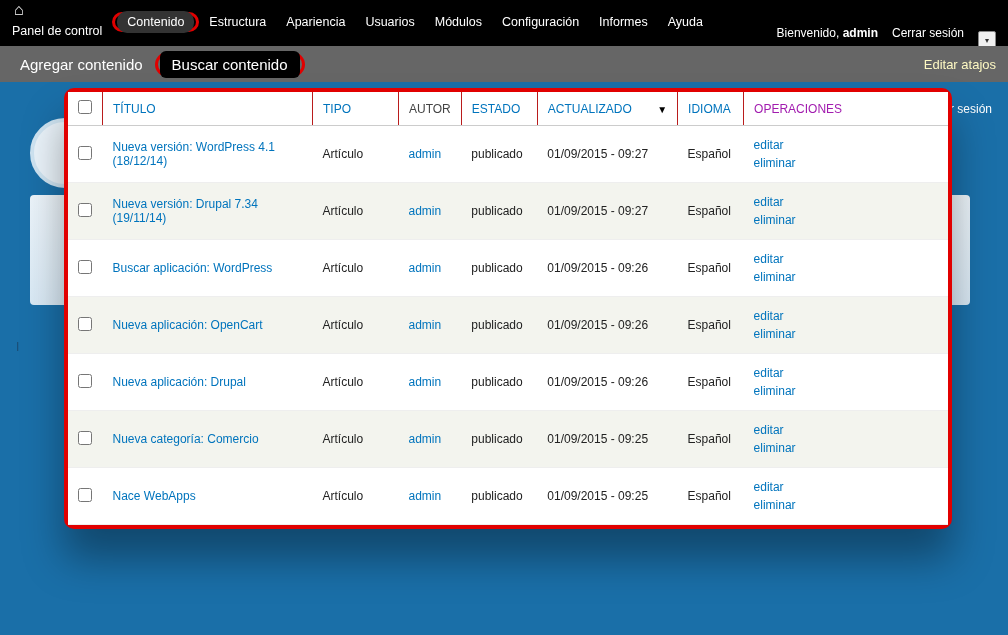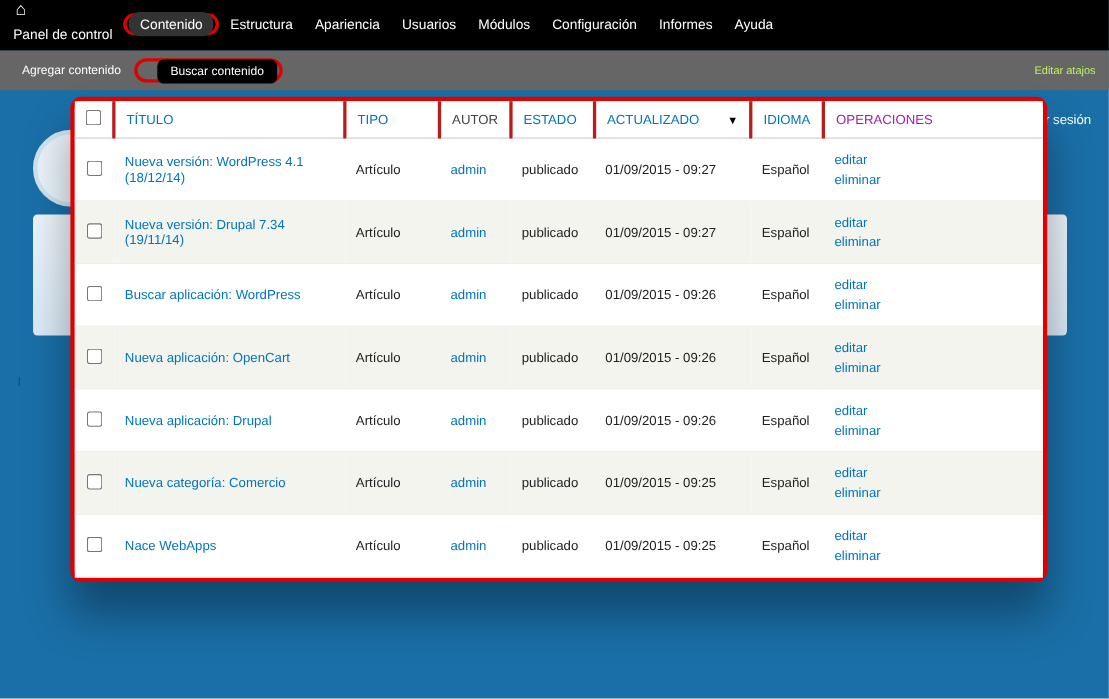--- a/index.html
+++ b/index.html
@@ -54,32 +54,32 @@
   
   .sub-bar {
     background: #666;
     height: 36px;
     display: flex;
     align-items: center;
     padding: 0 12px;
     color: #fff;
     position: relative;
   }
-  .sub-bar-item { color:#fff; font-size:11px; padding:4px 8px; cursor:pointer;text-align:right; }
+  .sub-bar-item { color:#fff; font-size:15px; padding:4px 8px; cursor:pointer;text-align:right; }
   .sub-bar-item.blackpill {
-    background:#000; color:#fff; border-radius:6px; padding:5px 12px;margin-left:16px;
+    background:#000; color:#fff; border-radius:6px; padding:5px 12px;
   }
   .sub-bar .red-ring-sub {
     border: 3px solid #e10000;
     border-radius: 14px;
     padding: 1px 2px;
     display:inline-block;
     margin-left:4px;
   }
-  .edit-shortcuts { margin-left:auto; color:#bef264; cursor:pointer; font-size:10px; }
+  .edit-shortcuts { margin-left:auto; color:#fef9c3; cursor:pointer; font-size:13px; }
   
   .stray-bg {
     position:absolute; right:16px; top:102px; color:#fff; font-size:12px;
   }
   .stray-left {
     position:absolute; left:16px; top:340px; color:#1a4d74; font-size:12px;
   }
   
   .overlay {
     position: absolute;
@@ -94,21 +94,21 @@
   }
   table.content {
     width: 100%;
     border-collapse: collapse;
     font-size: 12px;
   }
   table.content thead th {
     text-align: left;
     padding: 8px 10px;
     border-bottom: 1px solid #ccc;
-    border-right: 3px solid #b91c1c;
+    border-right: 1px solid #b91c1c;
     font-weight: normal;
     color: #444;
     background:#fff;
     white-space: nowrap;
   }
   table.content thead th.linkhead a { color:#0074bd; text-decoration:none; cursor:pointer; }
   table.content thead th.ops { color:#a21caf; font-weight:normal; }
   table.content thead th:last-child { border-right:none; }
   table.content tbody tr:nth-child(even) td { background:#f3f4ee; }
   table.content tbody tr:nth-child(odd) td { background:#fff; }
@@ -155,20 +155,27 @@
     <span class="red-ring">
       <span class="menu-item highlighted">Contenido</span>
     </span>
     <span class="menu-item">Estructura</span>
     <span class="menu-item">Apariencia</span>
     <span class="menu-item">Usuarios</span>
     <span class="menu-item">Módulos</span>
     <span class="menu-item">Configuración</span>
     <span class="menu-item">Informes</span>
     <span class="menu-item">Ayuda</span>
+  </div>
+  <div class="admin-bar-right">
+    <span class="welcome">
+      <span>Bienvenido, </span><b>admin</b>
+    </span>
+    <span class="logout">Cerrar sesión</span>
+    <span class="dropdown-btn">▾</span>
   </div>
 </div>
 
 <div class="sub-bar">
   <span class="sub-bar-item">Agregar contenido</span>
   <span class="red-ring-sub">
     <span class="sub-bar-item blackpill">Buscar contenido</span>
   </span>
   <span class="edit-shortcuts">Editar atajos</span>
 </div>

